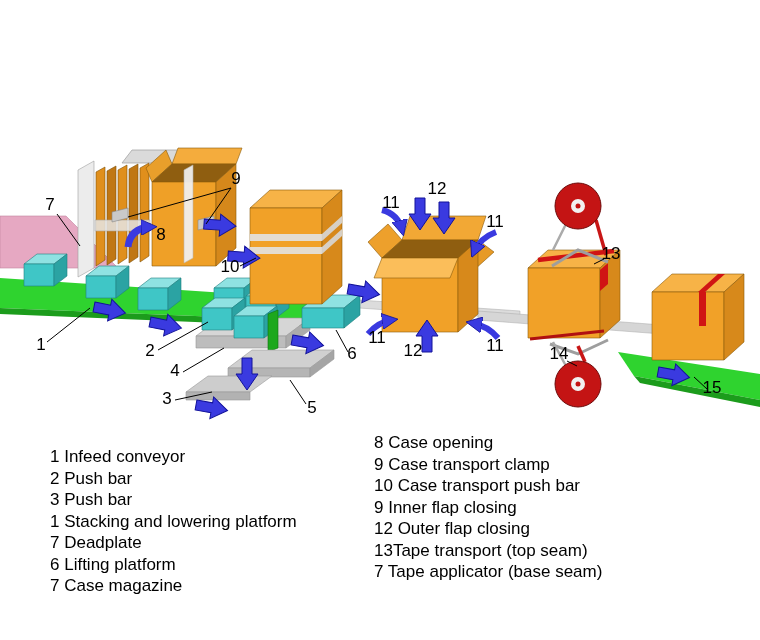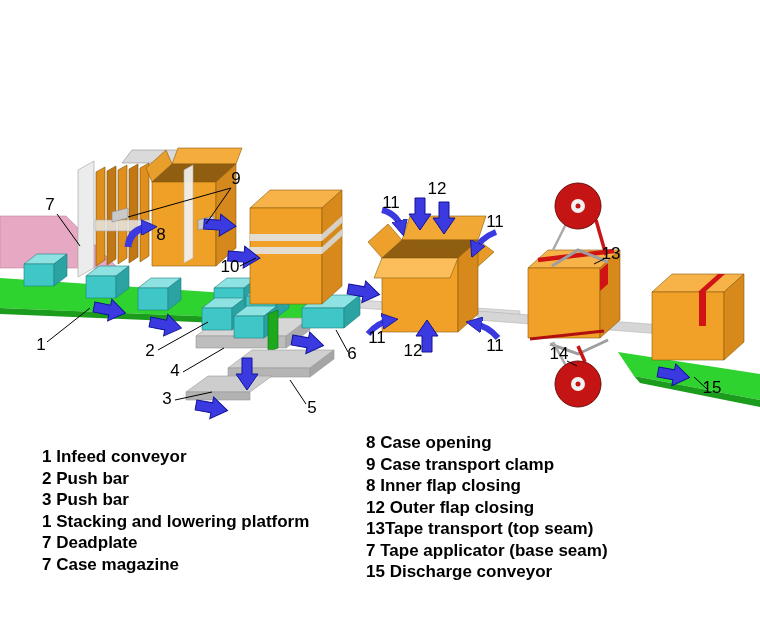--- a/index.html
+++ b/index.html
@@ -1,19 +1,19 @@
 <!DOCTYPE html>
 <html><head>
 <meta charset="utf-8">
 <style>
   html,body{margin:0;padding:0;background:#ffffff;}
   .page{position:relative;width:760px;height:640px;background:#ffffff;overflow:hidden;
         font-family:"Liberation Sans",sans-serif;color:#000;}
   .diagram{position:absolute;top:0;left:0;}
-  .legend{position:absolute;top:430px;left:4px;width:663px;height:210px;font-weight:bold;}
+  .legend{position:absolute;top:430px;left:12px;width:663px;height:210px;}
   .legend ul{list-style:none;margin:0;padding:0;}
   .legend .col{position:absolute;font-size:17px;line-height:21.5px;color:#000;white-space:nowrap;}
   .legend .col-left{left:38px;top:16px;}
   .legend .col-right{left:362px;top:2px;}
   text.callout{font-family:"Liberation Sans",sans-serif;font-size:17px;fill:#000;}
 </style>
 </head>
 <body>
 
 <div class="page">
@@ -241,26 +241,27 @@
   </g>
 </svg>
 
 <div class="legend">
   <ul class="col col-left">
     <li>1 Infeed conveyor</li>
     <li>2 Push bar</li>
     <li>3 Push bar</li>
     <li>1 Stacking and lowering platform</li>
     <li>7 Deadplate</li>
+    <li>6 Lifting platform</li>
     <li>7 Case magazine</li>
   </ul>
   <ul class="col col-right">
     <li>8 Case opening</li>
     <li>9 Case transport clamp</li>
-    <li>8 Inner flap closing</li>
+    <li>10 Case transport push bar</li>
+    <li>9 Inner flap closing</li>
     <li>12 Outer flap closing</li>
     <li>13Tape transport (top seam)</li>
     <li>7 Tape applicator (base seam)</li>
-    <li>15 Discharge conveyor</li>
   </ul>
 </div>
 
 </div>
 
 </body></html>

